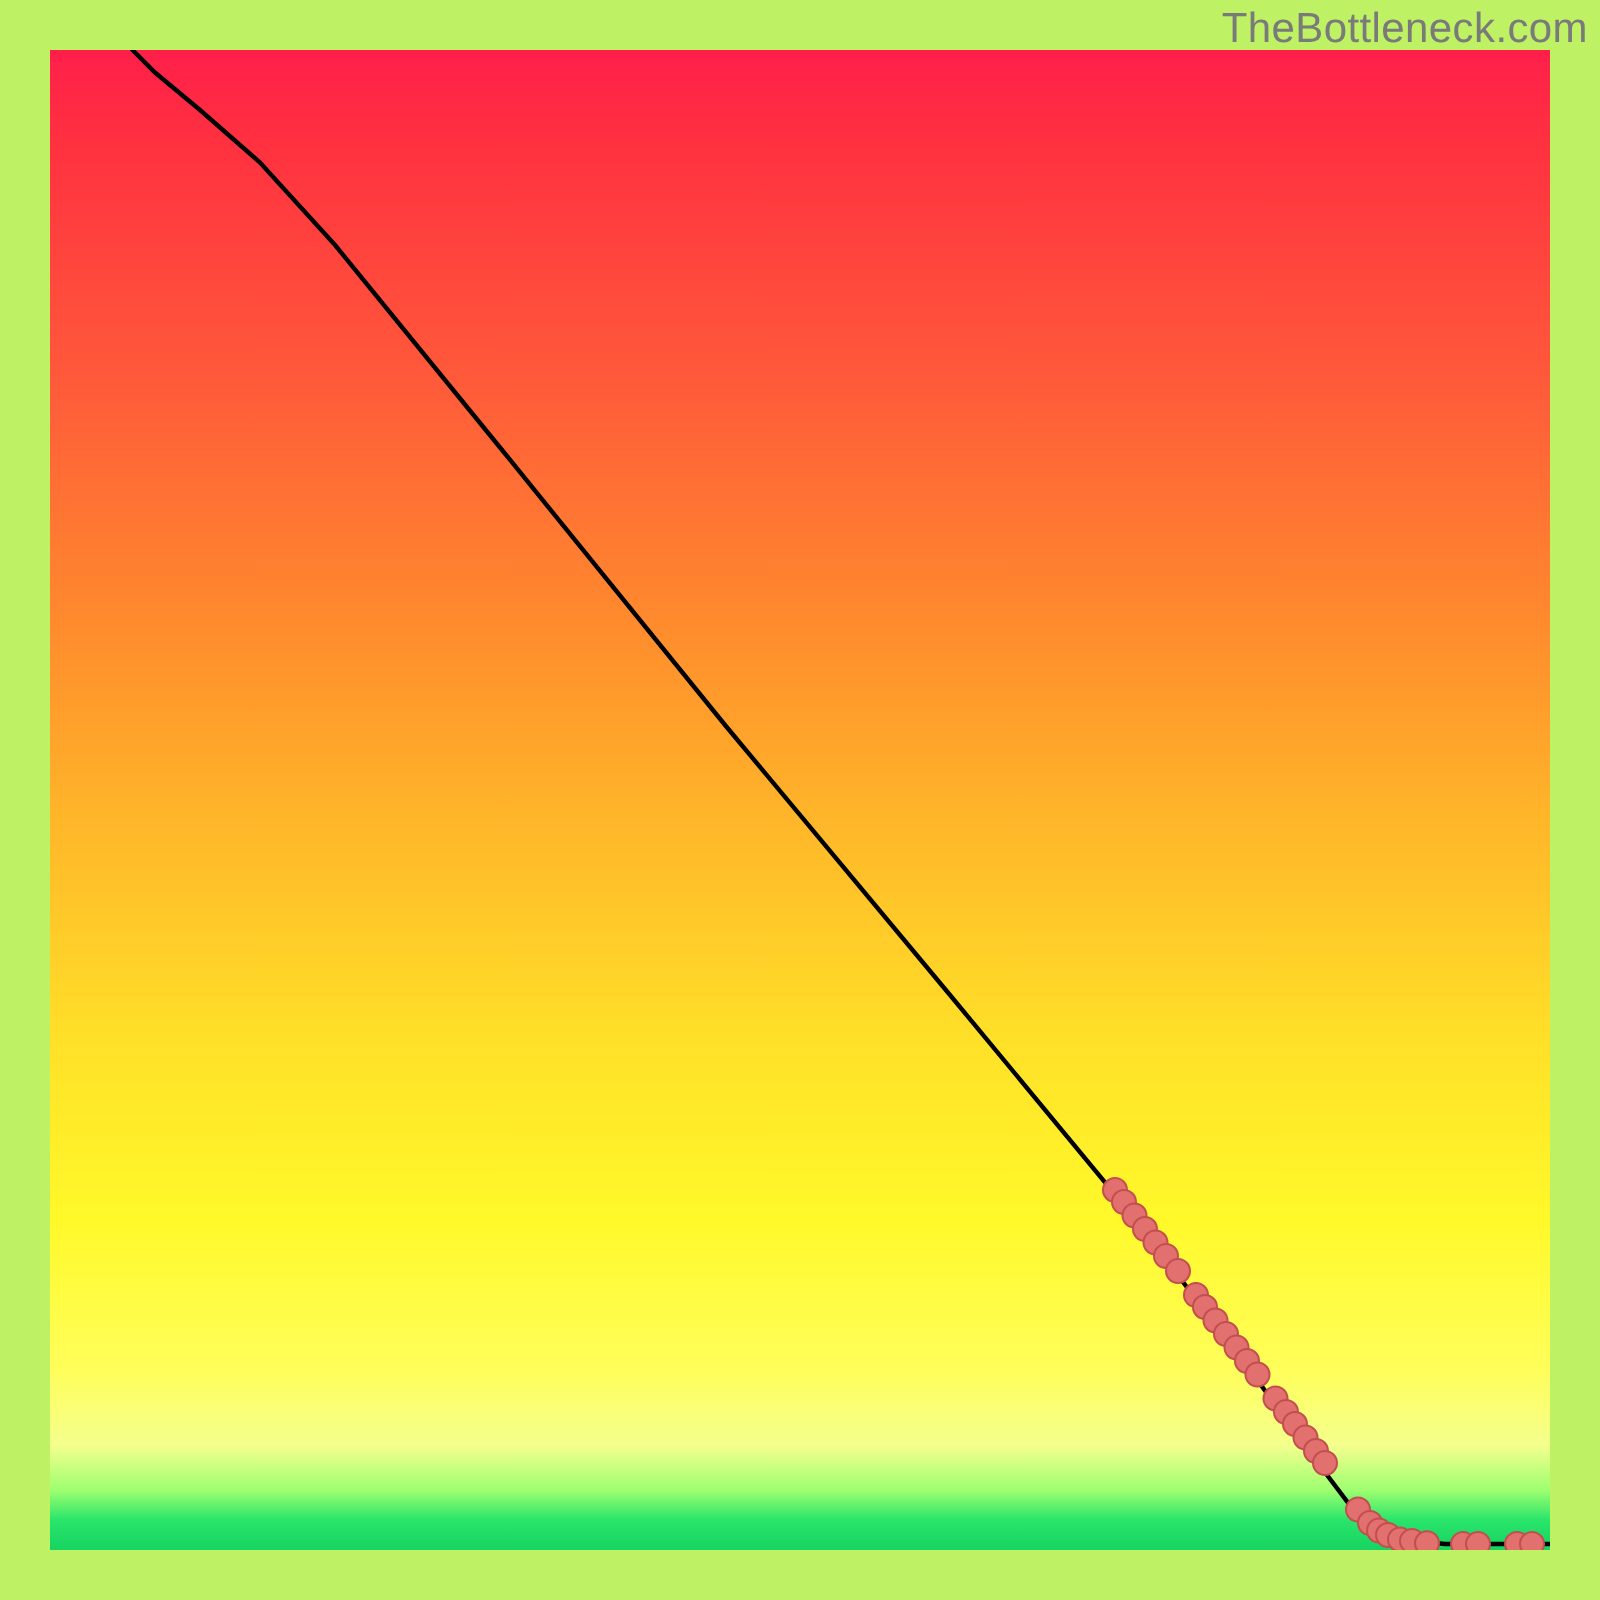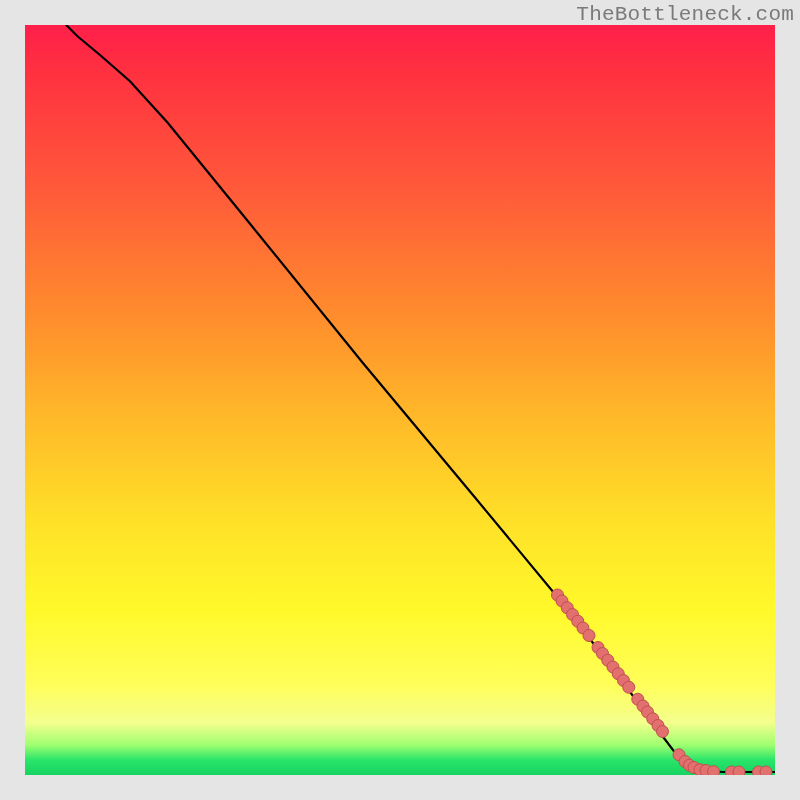--- a/index.html
+++ b/index.html
@@ -8,22 +8,21 @@
     width: 800px;
     height: 800px;
     background: #000;
     overflow: hidden;
     font-family: Arial, Helvetica, sans-serif;
   }
   .stage {
     position: relative;
     width: 800px;
     height: 800px;
-    background: #e5e5e5;
-    font-family: Liberation Mono, monospace;
+    background: #bef264;
   }
   .plot {
     position: absolute;
     left: 25px;
     top: 25px;
     width: 750px;
     height: 750px;
   }
   .gradient-bg {
     position: absolute;

